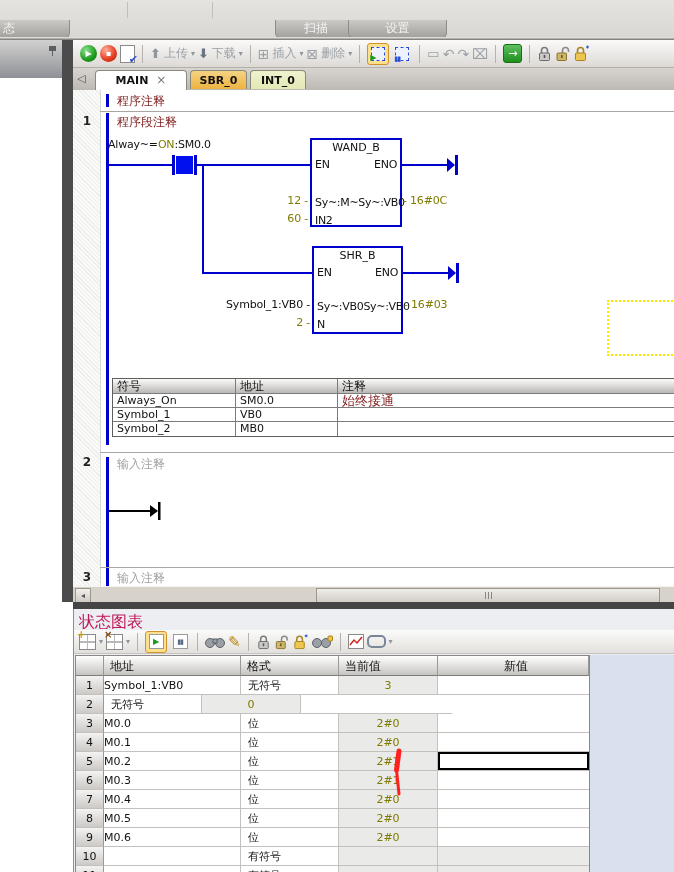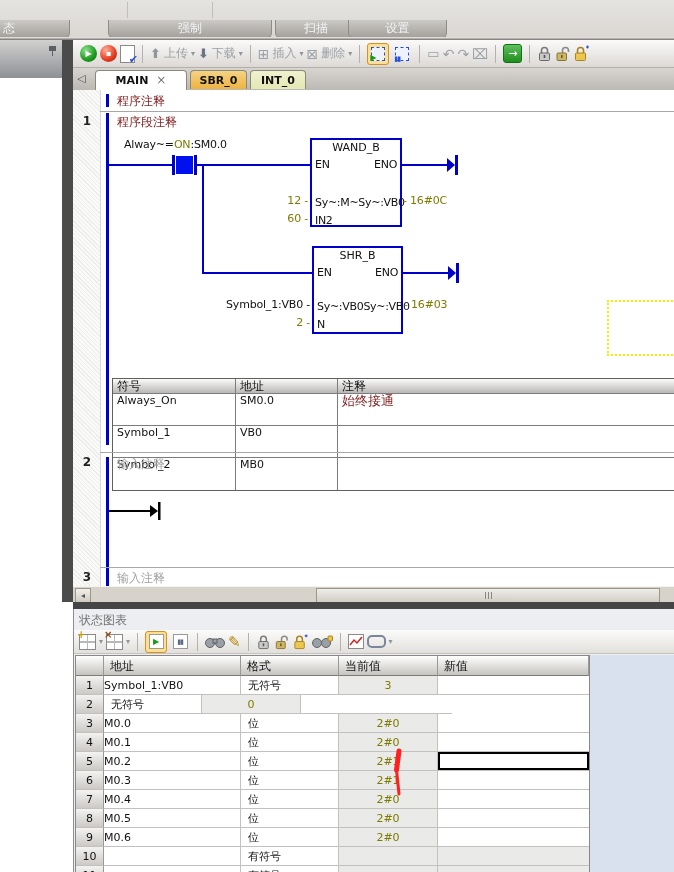--- a/index.html
+++ b/index.html
@@ -65,36 +65,36 @@
   .cbar{width:3px;height:20px;background:#0000cd;}
   .cfill{background:#0010ee;}
   .blk{border:2px solid #0000cd;background:#fff;box-sizing:border-box;}
   .blk .ttl{text-align:center;font-size:11px;margin-top:1px;}
   .pinrow{position:absolute;left:3px;right:3px;display:flex;justify-content:space-between;font-size:11px;letter-spacing:-0.3px;}
   .opl{text-align:right;}
   .opr{text-align:left;}
 
   
   #symtab{left:112px;top:378px;width:562px;border:1px solid #5f5f5f;background:#fff;}
-  .srow{display:flex;height:32px;line-height:14px;font-size:11px;}
+  .srow{display:flex;height:14px;line-height:14px;font-size:11px;}
   .srow.h{height:15px;line-height:15px;background:linear-gradient(#fbfbfa,#b5b3b0);font-size:12px;}
   .scell{border-right:1px solid #7c7c7c;border-bottom:1px solid #7c7c7c;padding-left:4px;box-sizing:border-box;overflow:hidden;white-space:nowrap;}
   .sc0{width:123px;} .sc1{width:102px;} .sc2{flex:1;border-right:none;}
   .srow:last-child .scell{border-bottom:none;}
 
   
   #hscroll{left:73px;top:586px;width:601px;height:16px;background:#d7d3cb;border-top:1px solid #f4f3f0;}
   .sbtn{position:absolute;left:2px;top:1px;width:14px;height:13px;background:linear-gradient(#f2f0ec,#cfcbc3);border:1px solid #9a968e;font-size:8px;color:#555;text-align:center;line-height:13px;}
   .sthumb{position:absolute;left:243px;top:1px;width:342px;height:13px;background:linear-gradient(#efede9,#d2cec7);border:1px solid #9a968e;display:flex;align-items:center;justify-content:center;gap:2px;}
   .sthumb i{display:block;width:1px;height:7px;background:#8a867e;}
 
   
   #hsplit{left:73px;top:602px;width:601px;height:7px;background:#454545;}
   #spanel{left:73px;top:609px;width:601px;height:263px;background:#eceef2;border-left:1px solid #8e8e8e;box-sizing:border-box;}
-  #sc-title{left:79px;top:612px;font-size:12px;color:#737373;}
+  #sc-title{left:79px;top:612px;font-size:16px;color:#be185d;}
   #sc-toolbar{left:74px;top:630px;width:600px;height:24px;background:linear-gradient(#fbfbfa,#e2e0dc);border-bottom:1px solid #c6c3bf;
               display:flex;align-items:center;gap:3px;padding-left:5px;box-sizing:border-box;}
   .grid-ic{width:15px;height:14px;background:#fff;border:1px solid #8a8a8a;position:relative;flex:0 0 auto;
            background-image:linear-gradient(#0000 45%,#b9b9b9 45%,#b9b9b9 55%,#0000 55%),linear-gradient(90deg,#0000 45%,#b9b9b9 45%,#b9b9b9 55%,#0000 55%);}
   .grid-ic b{position:absolute;font-size:10px;line-height:8px;left:-3px;top:-4px;color:#c59a10;}
   .grid-ic b.x{color:#8a4a10;}
   .pbtn{width:20px;height:20px;border-radius:3px;display:flex;align-items:center;justify-content:center;flex:0 0 auto;}
   .pbtn.on{background:#fde08e;border:1px solid #d0922c;}
   .pbtn .inner{width:13px;height:13px;background:#fff;border:1px solid #9a9a9a;display:flex;align-items:center;justify-content:center;font-size:8px;}
   .pencil{font-size:15px;color:#b8860b;}
@@ -122,21 +122,20 @@
 </style>
 </head>
 <body>
 
 <div id="stage">
 
   <div id="ribbon" class="abs">
     <span class="rdiv" style="left:127px;"></span>
     <span class="rdiv" style="left:212px;"></span>
     <div class="rgroup" style="left:-4px;width:66px;text-align:left;padding-left:6px;"><span>态</span></div>
-    <div class="rgroup" style="left:108px;width:162px;"><span>强制</span></div>
     <div class="rgroup" style="left:275px;width:80px;"><span>扫描</span></div>
     <div class="rgroup" style="left:348px;width:97px;"><span>设置</span></div>
     <div class="edge"></div>
   </div>
 
   <div id="lpanel-hdr" class="abs">
     <span class="pin" style="left:48px;top:5px;"></span>
   </div>
   <div id="lpanel-body" class="abs"></div>
   <div id="vsplit" class="abs"></div>
@@ -215,21 +214,21 @@
   <div id="gutter" class="abs"></div>
 
   <div class="abs" style="left:106px;top:94px;width:3px;height:13px;background:#0000cd;"></div>
   <div class="abs cgreen" style="left:117px;top:93px;">程序注释</div>
   <div class="abs netline" style="top:111px;"></div>
 
   <div class="abs netnum" style="top:114px;">1</div>
   <div class="abs rail" style="top:113px;height:332px;"></div>
   <div class="abs cgreen" style="left:117px;top:114px;">程序段注释</div>
 
-  <div class="abs lad" style="left:108px;top:138px;margin-left:16px;"><span>Alway~=</span><span class="olv">ON</span><span>:SM0.0</span></div>
+  <div class="abs lad" style="left:108px;top:138px;"><span>Alway~=</span><span class="olv">ON</span><span>:SM0.0</span></div>
   <div class="abs wire" style="left:109px;top:164px;width:63px;"></div>
   <div class="abs" style="left:172px;top:155px;width:25px;height:20px;">
     <span class="cbar abs" style="left:0;top:0;"></span>
     <span class="cfill abs" style="left:4px;top:1px;width:17px;height:18px;"></span>
     <span class="cbar abs" style="left:22px;top:0;"></span>
   </div>
   <div class="abs wire" style="left:197px;top:164px;width:114px;"></div>
   <div class="abs vwire" style="left:202px;top:164px;height:110px;"></div>
 
   <div class="abs blk" style="left:310px;top:138px;width:92px;height:89px;">
@@ -397,21 +396,21 @@
   </div>
 
   <div id="stable-right" class="abs"></div>
 
   <div id="stable" class="abs">
     <div class="trow h">
       <div class="tc tnum"></div>
       <div class="tc taddr">地址</div>
       <div class="tc tfmt">格式</div>
       <div class="tc tcur" style="background:linear-gradient(#ffffff,#c6c4c0);color:#111;text-align:left;">当前值</div>
-      <div class="tc tnew" style="padding-left:6px;">新值</div>
+      <div class="tc tnew" style="padding-left:6px;text-align:center;">新值</div>
     </div>
     <div>
 
         <div class="trow">
           <div class="tc tnum">1</div>
           <div class="tc taddr">Symbol_1:VB0</div>
           <div class="tc tfmt">无符号</div>
           <div class="tc tcur">3</div>
           <div class="tc tnew"></div>
         </div>

